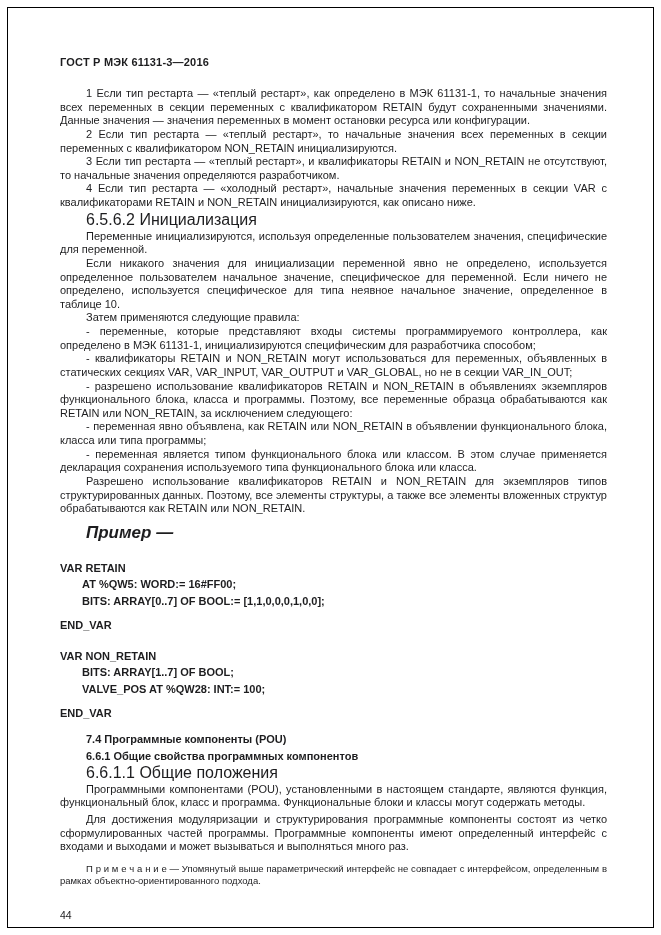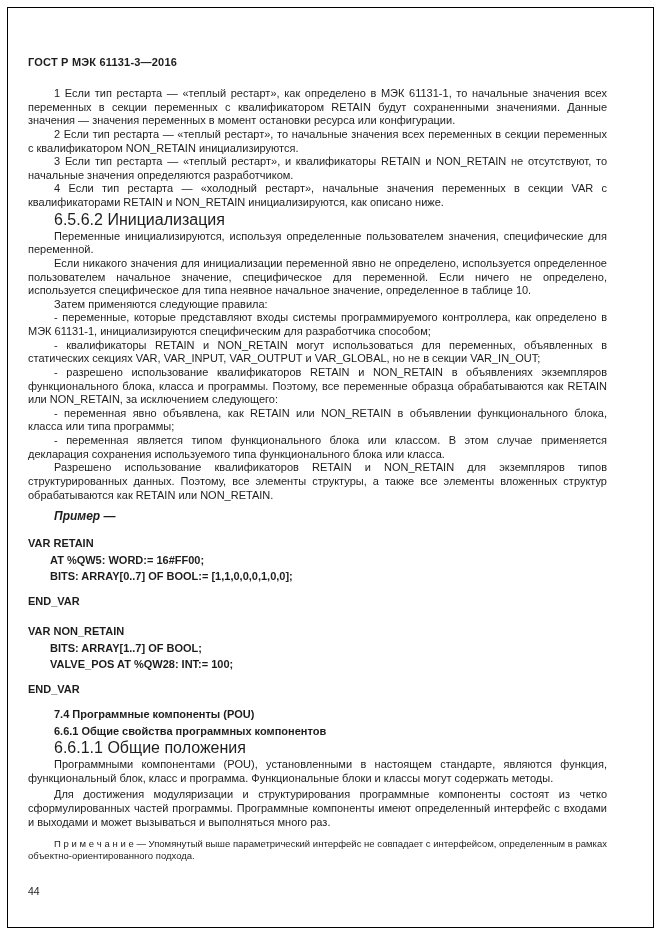--- a/index.html
+++ b/index.html
@@ -10,21 +10,21 @@
     font-family: "Liberation Sans", sans-serif;
     color: #1d1d1f;
     position: relative;
     overflow: hidden;
   }
   .frame {
     position: absolute;
     left: 7px; top: 7px;
     width: 647px; height: 921px;
     border: 1px solid #000;
-    padding: 48px 46px 16px 20px;
+    padding: 48px 46px 16px 52px;
   }
   .doc-header {
     font-size: 11px;
     font-weight: bold;
     margin: 0 0 19px 0;
     letter-spacing: 0.2px;
   }
   .para {
     font-size: 11px;
     line-height: 1.24;
@@ -39,21 +39,21 @@
     text-indent: 26px;
     margin: 11px 0 3px 0;
   }
   .heading-bold.tight { margin: 5px 0 2px 0; }
   .heading-plain {
     font-size: 16px;
     text-indent: 26px;
     margin: 1px 0 1px 0;
   }
   .example-label {
-    font-size: 12px;
+    font-size: 17px;
     font-weight: bold;
     font-style: italic;
     text-indent: 26px;
     margin-top: 7px;
   }
   .code-block {
     font-size: 11px;
     font-weight: bold;
     margin-top: 9px;
   }

